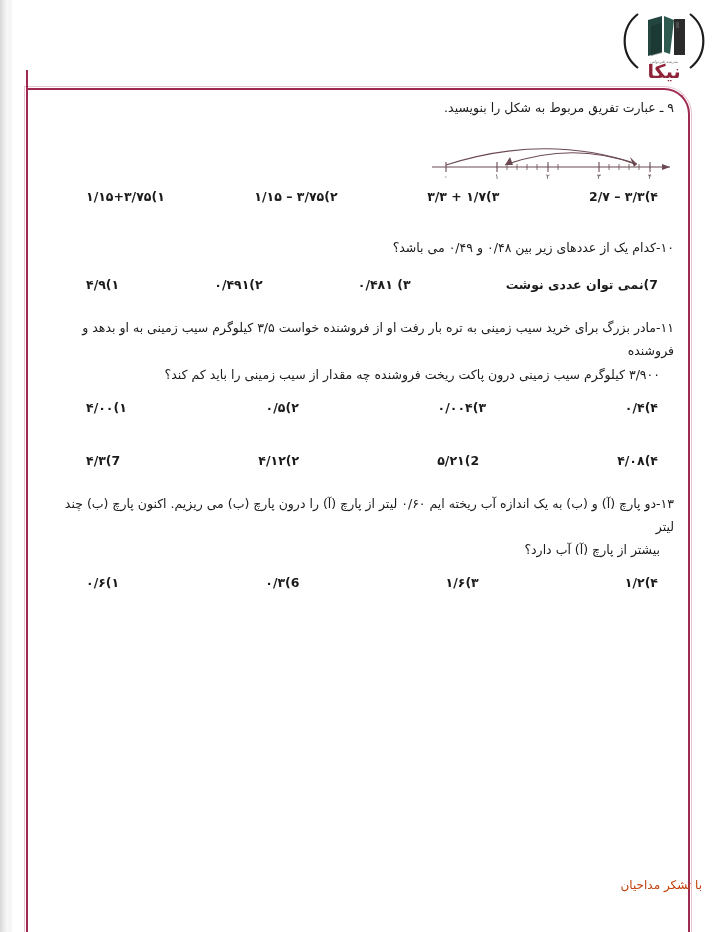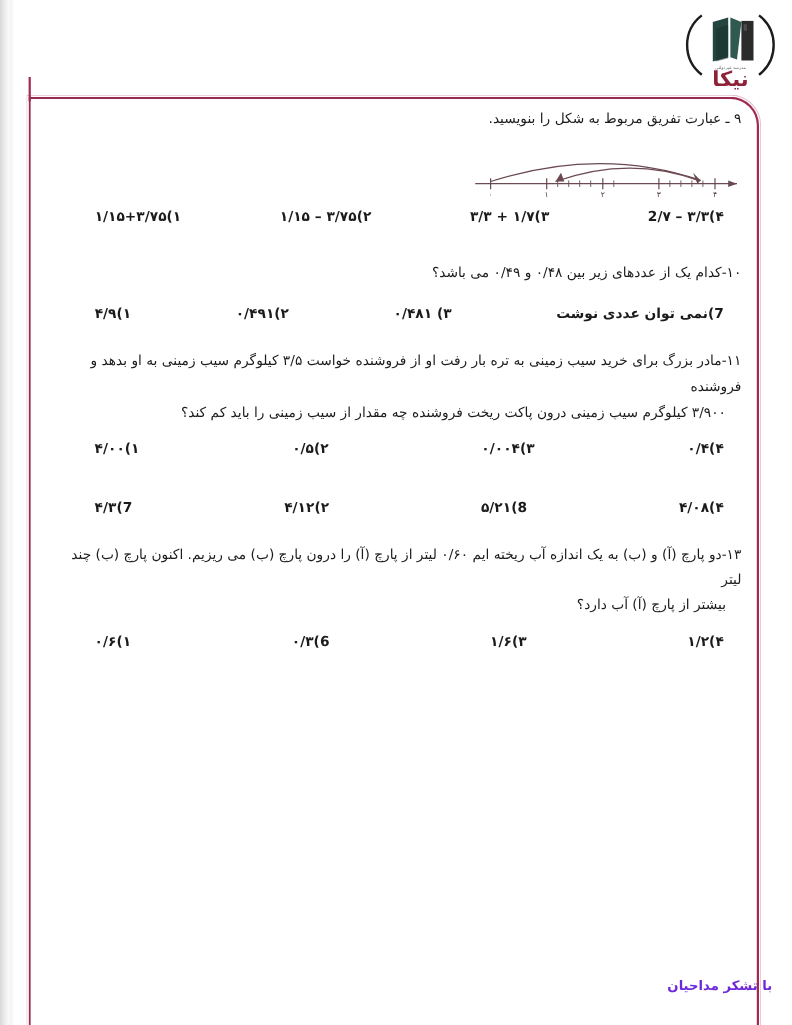--- a/index.html
+++ b/index.html
@@ -129,24 +129,24 @@
     padding-left: 20px;
     display: flex;
     justify-content: flex-start;
   }
   .figure svg { display:block; }
 
   
   .footer {
     position: absolute;
     right: 18px;
-    bottom: 29px;
+    bottom: 40px;
     font-size: 12px;
-    font-weight: bold;
-    color: #6d28d9;
+    font-weight: normal;
+    color: #c2410c;
   }
 </style>
 </head>
 <body>
 
 <div class="scan-edge"></div>
 <div class="scan-edge-2"></div>
 
 <div class="frame-inner-shadow"></div>
 <div class="frame"></div>
@@ -256,21 +256,21 @@
       <div class="opt">۱)۴/۰۰</div>
     </div>
   </div>
 
   <div class="gap-22"></div>
 
   <div class="q-block">
     <div class="gap-14"></div>
     <div class="options">
       <div class="opt">۴)۴/۰۸</div>
-      <div class="opt">8)۵/۲۱</div>
+      <div class="opt">2)۵/۲۱</div>
       <div class="opt">۲)۴/۱۲</div>
       <div class="opt">7)۴/۳</div>
     </div>
   </div>
 
   <div class="gap-22"></div>
 
   <div class="q-block">
     <div class="q-text">
       <span class="line">۱۳-دو پارچ (آ) و (ب) به یک اندازه آب ریخته ایم ۰/۶۰ لیتر از پارچ (آ) را درون پارچ (ب) می ریزیم. اکنون پارچ (ب) چند لیتر</span>

